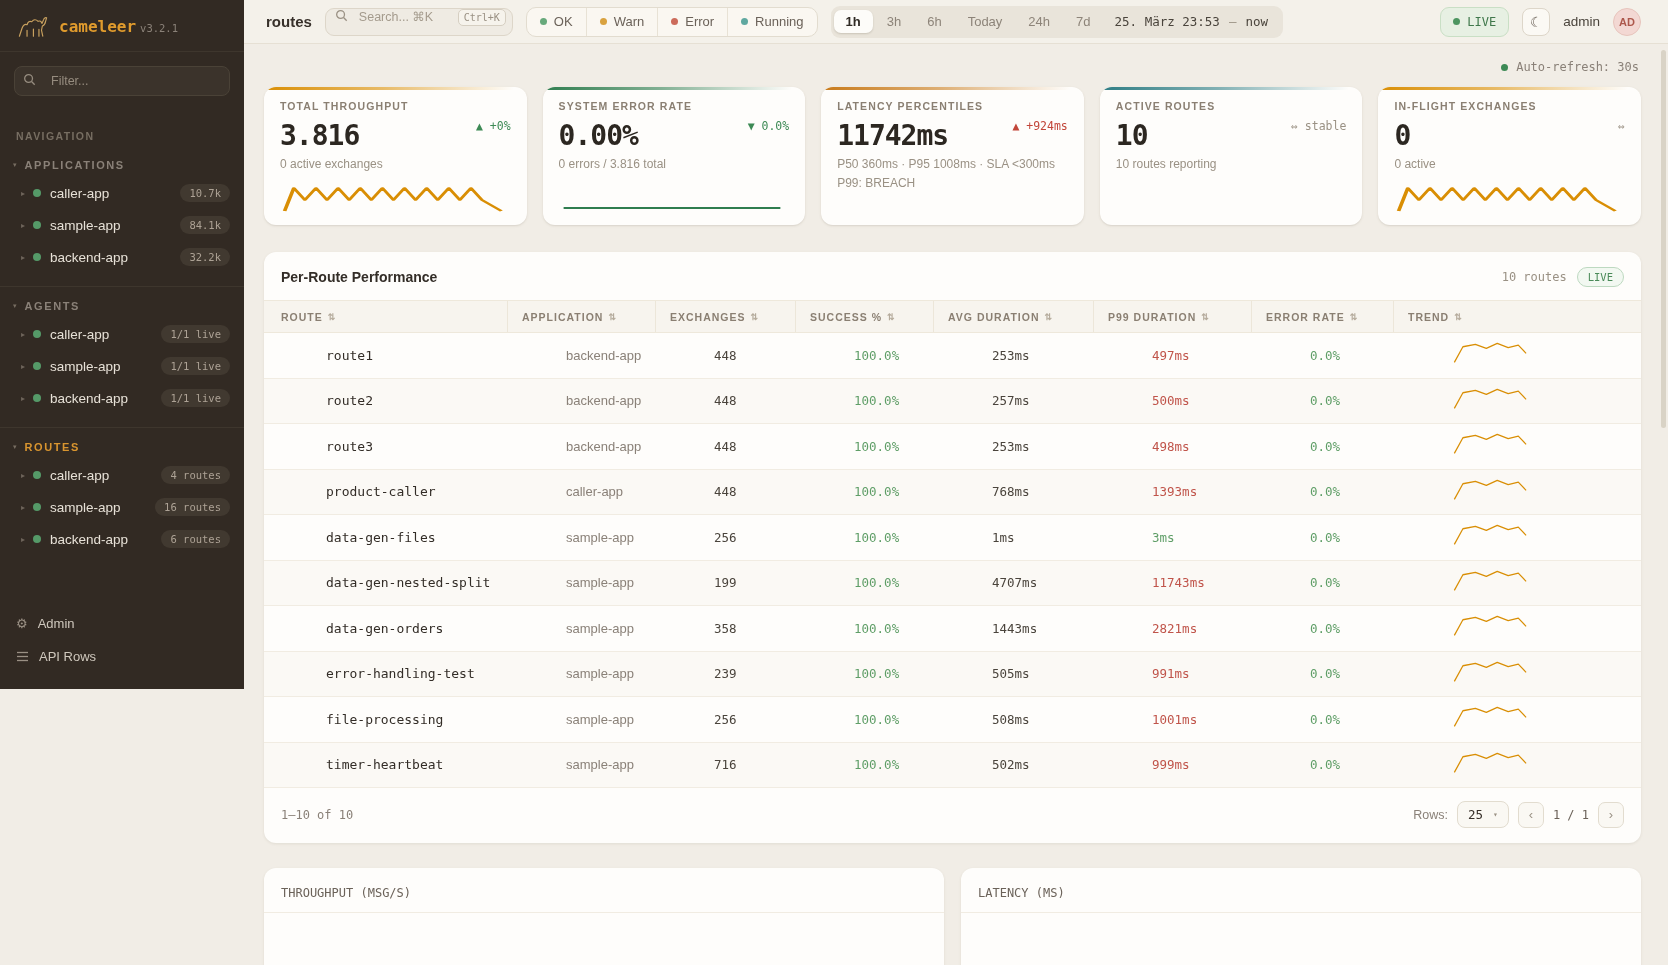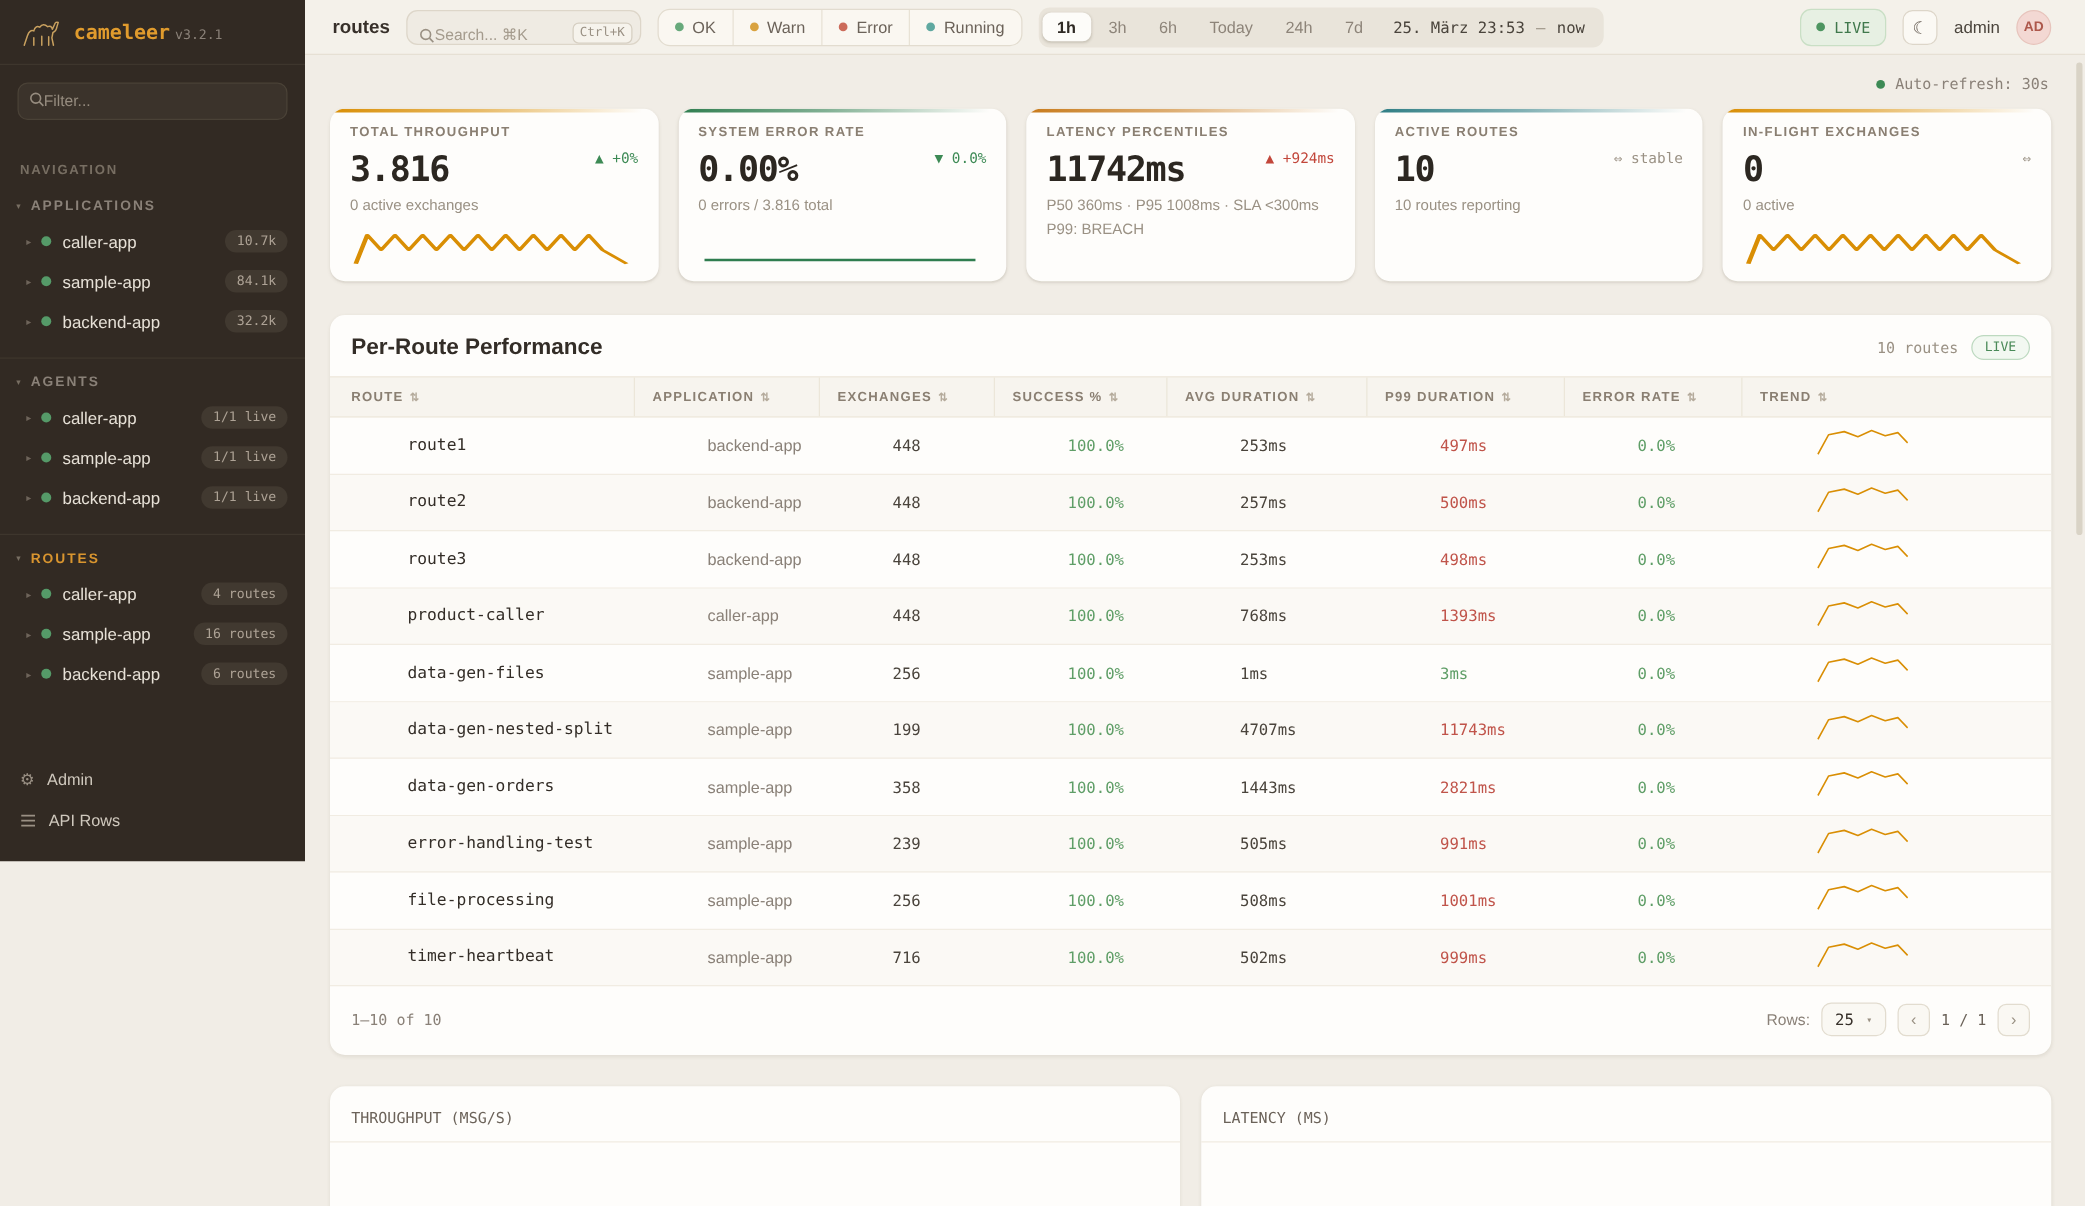--- a/index.html
+++ b/index.html
@@ -8,21 +8,21 @@
   .mono { font-family:"DejaVu Sans Mono", monospace; }
 
   
   .sidebar { width:244px; min-width:244px; background:#322a23; display:flex; flex-direction:column; height:689px; }
   .logo-row { display:flex; align-items:center; gap:9px; padding:13px 16px 12px; border-bottom:1px solid #3e362d; }
   .camel-svg { width:34px; height:26px; }
   .brand { font-family:"DejaVu Sans Mono", monospace; font-weight:bold; font-size:16px; color:#e09b2d; }
   .version { font-family:"DejaVu Sans Mono", monospace; font-size:10.5px; color:#8a8178; margin-left:4px; }
   .filter-wrap { margin:14px 14px 4px; position:relative; }
   .filter-input { width:100%; height:30px; background:#3b332b; border:1px solid #4a4237; border-radius:8px;
-    color:#cfc8bd; font-size:12.5px; padding:0 10px 0 20px; outline:none; font-family:"Liberation Sans",sans-serif; }
+    color:#cfc8bd; font-size:12.5px; padding:0 10px 0 36px; outline:none; font-family:"Liberation Sans",sans-serif; }
   .filter-input::placeholder { color:#968c7f; }
   .filter-icon { position:absolute; left:9px; top:7px; }
   .nav-label { font-size:10.5px; letter-spacing:1.4px; color:#776e62; font-weight:bold; margin:30px 16px 4px; }
   .nav-section { padding:7px 0 9px; }
   .nav-section + .nav-section { border-top:1px solid #3e362d; margin-top:4px; }
   .sec-head { display:flex; align-items:center; gap:8px; padding:6px 16px 6px 13px; cursor:pointer; }
   .sec-caret { font-size:7px; color:#776e62; }
   .sec-label { font-size:11px; letter-spacing:1.6px; font-weight:bold; color:#8a8178; }
   .sec-label.accent { color:#d9952f; }
   .nav-item { display:flex; align-items:center; padding:7px 14px 7px 21px; cursor:pointer; }
@@ -35,21 +35,21 @@
   .side-footer { padding:6px 0 16px; }
   .foot-item { display:flex; align-items:center; gap:10px; padding:9px 16px; cursor:pointer; color:#cfc8bd; font-size:13px; }
   .gear-glyph { font-size:13px; color:#9a9084; }
 
   
   .main { flex:1; display:flex; flex-direction:column; height:965px; position:relative; }
 
   .topbar { height:44px; min-height:44px; background:#f4f1ea; border-bottom:1px solid #e6e0d4;
     display:flex; align-items:center; padding:0 27px 0 22px; gap:13px; }
   .page-title { font-size:15px; font-weight:bold; color:#37302a; }
-  .search-box { display:flex; align-items:flex-end; gap:0; width:188px; height:28px; background:#efebe3;
+  .search-box { display:flex; align-items:flex-start; gap:11px; width:188px; height:28px; background:#efebe3;
     border:1px solid #ddd6c9; border-radius:9px; padding:0 6px 0 9px; cursor:text; }
   .search-ph { font-size:12.5px; color:#a49b8d; flex:1; white-space:nowrap; }
   .kbd { font-family:"DejaVu Sans Mono", monospace; font-size:10px; color:#9a9184; border:1px solid #d6cfc2;
     border-radius:5px; padding:2px 5px; background:#f6f3ec; }
   .chip-group { display:flex; align-items:stretch; background:#faf7f1; border:1px solid #e2dccf; border-radius:10px; overflow:hidden; height:30px; }
   .chip { display:flex; align-items:center; gap:7px; padding:0 13px; font-size:13px; color:#6b6259; cursor:pointer; }
   .chip + .chip { border-left:1px solid #e8e2d5; }
   .chip-dot { width:7px; height:7px; border-radius:50%; }
   .range-group { display:flex; align-items:center; background:#e9e4da; border-radius:9px; height:32px; padding:3px; gap:2px; }
   .range-btn { font-size:13px; color:#8d8479; padding:4px 12px; border-radius:7px; cursor:pointer; }
@@ -80,21 +80,21 @@
   .kpi-value-row { display:flex; align-items:flex-start; justify-content:space-between; }
   .kpi-value { font-family:"DejaVu Sans Mono", monospace; font-weight:bold; font-size:28px; color:#2c2721; letter-spacing:-1px; }
   .kpi-delta { font-family:"DejaVu Sans Mono", monospace; font-size:11.5px; }
   .tone-green { color:#3d8a55; } .tone-red { color:#c2463a; } .tone-gray { color:#9a9184; }
   .kpi-sub { font-size:12px; color:#9a9184; margin-top:5px; white-space:nowrap; }
   .kpi-spark { margin-top:8px; width:100%; height:34px; }
 
   
   .table-card { background:#fefdfb; border-radius:12px; box-shadow:0 1px 3px rgba(90,75,50,.10); margin-top:27px; overflow:hidden; }
   .tc-head { display:flex; align-items:center; justify-content:space-between; padding:15px 17px 13px; }
-  .tc-title { font-size:18px; font-weight:bold; color:#332d27; }
+  .tc-title { font-size:14px; font-weight:bold; color:#332d27; }
   .tc-right { display:flex; align-items:center; gap:10px; }
   .tc-count { font-family:"DejaVu Sans Mono", monospace; font-size:12px; color:#9a9184; }
   .tc-live { font-family:"DejaVu Sans Mono", monospace; font-size:10.5px; color:#4a8a58; border:1px solid #bdd9c0;
     background:#f2f8f1; border-radius:999px; padding:3px 10px; }
   .tgrid { display:grid; grid-template-columns:243px 148px 140px 138px 160px 158px 142px 1fr; align-items:center; }
   .col-row { background:#f7f4ee; border-top:1px solid #eee8db; border-bottom:1px solid #eee8db; height:33px; }
   .col-cell { font-size:10.5px; letter-spacing:1px; font-weight:bold; color:#8a7f72; display:flex; align-items:center; gap:5px;
     height:100%; padding-left:14px; cursor:pointer; }
   .col-cell:first-child { padding-left:17px; }
   .col-cell + .col-cell { border-left:1px solid #ece6d9; }

